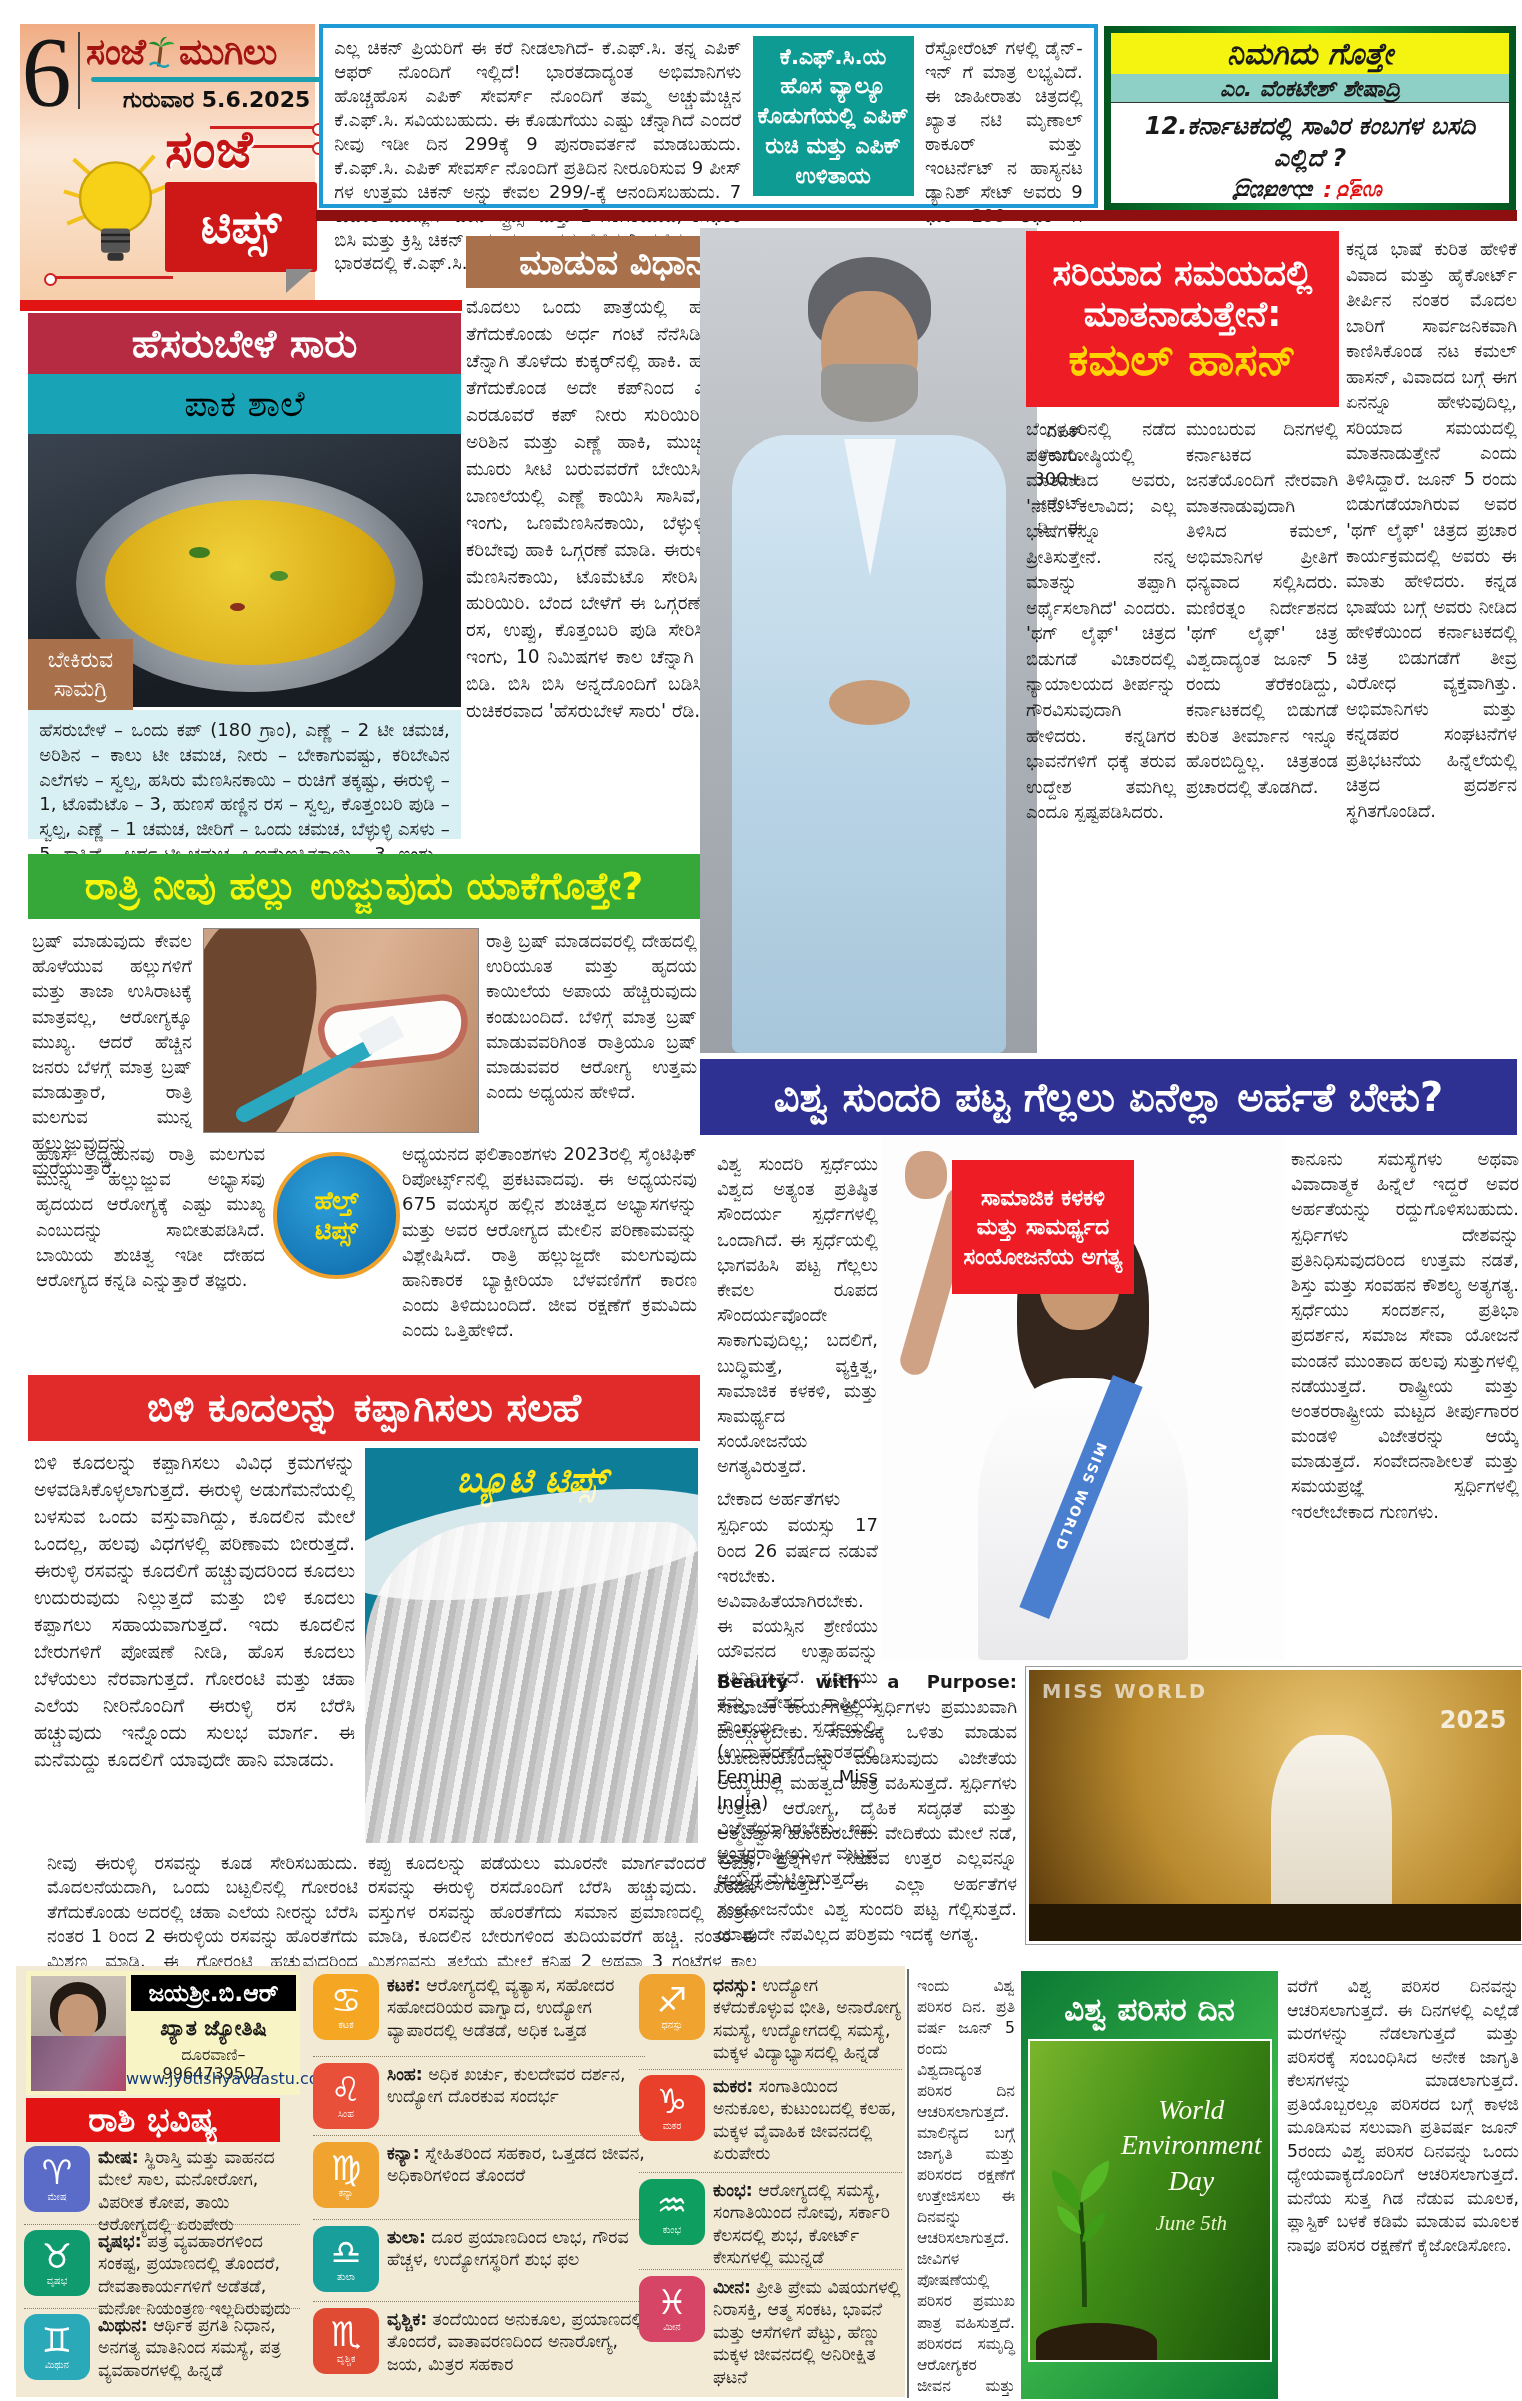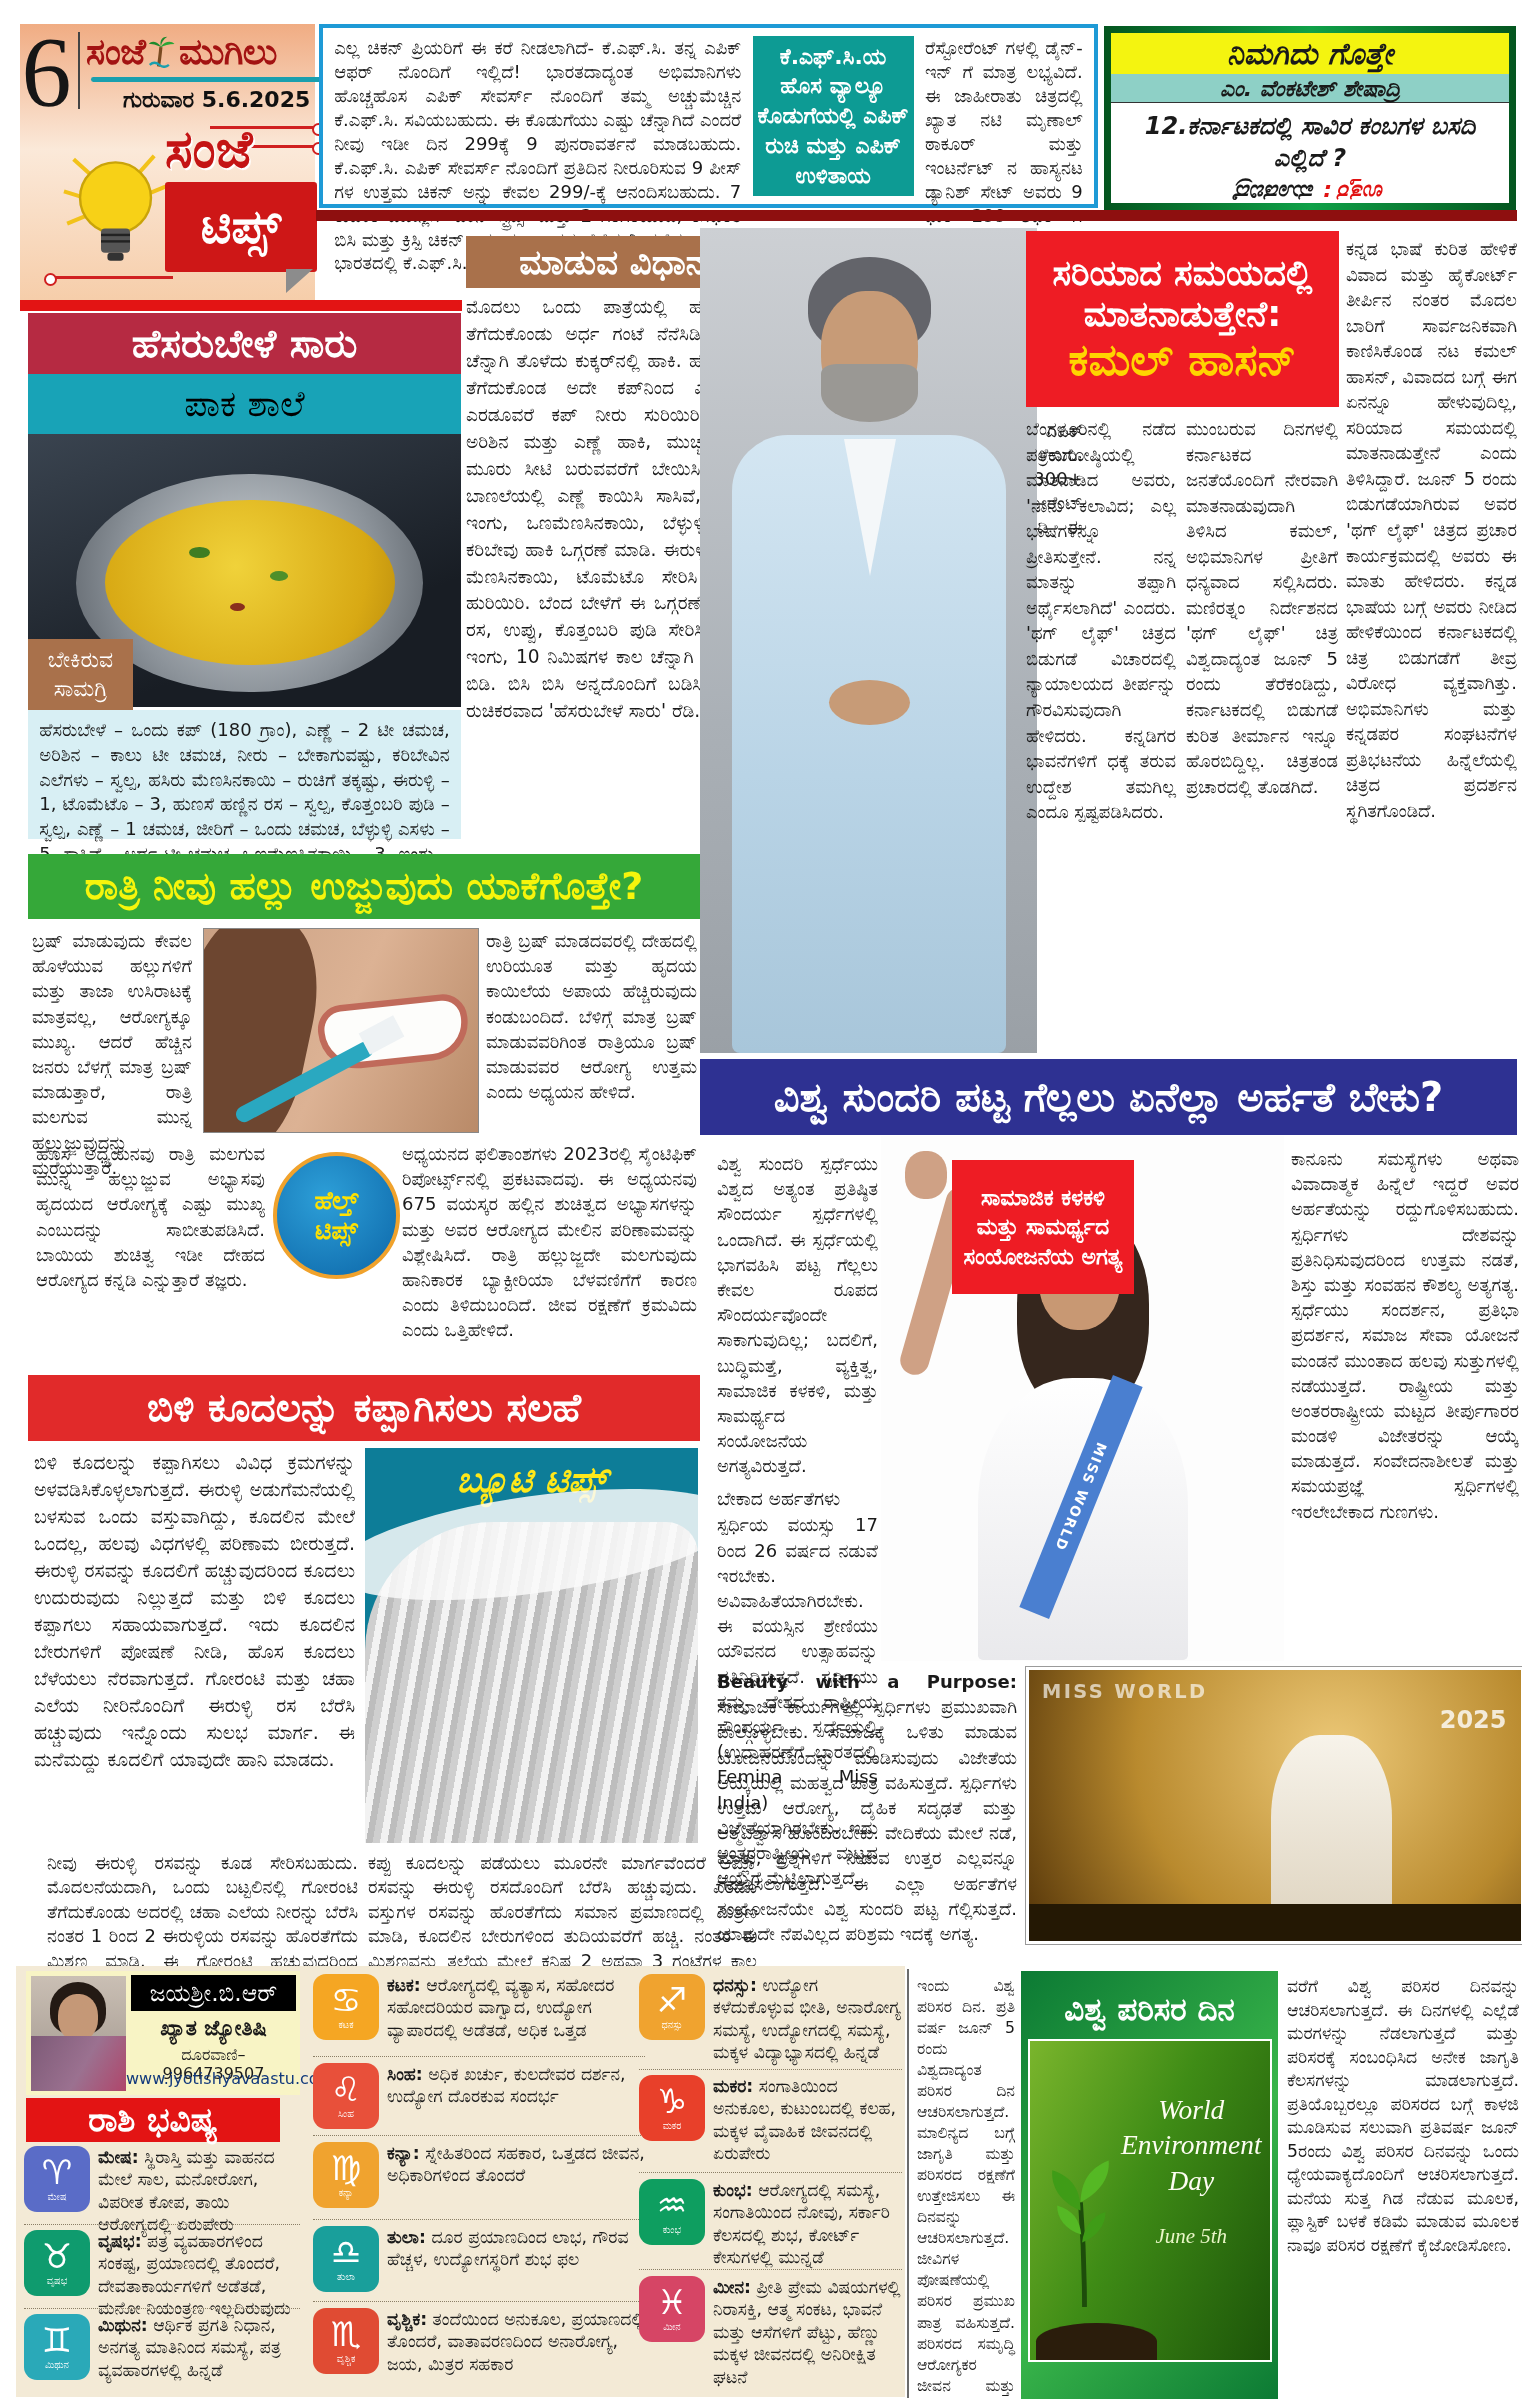--- a/index.html
+++ b/index.html
@@ -151,21 +151,21 @@
   
   .cream{left:16px;top:1966px;width:889px;height:431px;background:#f3ead6;}
   .astro{left:26px;top:1971px;width:274px;height:124px;background:#f8f4c5;}
   .astro-photo{position:absolute;left:4.8px;top:4.8px;width:95px;height:115px;overflow:hidden;
     background:linear-gradient(180deg,#cabfb4,#9e948b);}
   .ap-hair{position:absolute;left:19.4px;top:6.5px;width:56px;height:53px;background:#241a14;border-radius:50% 50% 40% 40%;}
   .ap-face{position:absolute;left:27.4px;top:18px;width:40px;height:47px;background:#c59877;border-radius:46%;}
   .ap-saree{position:absolute;left:0px;top:60px;width:95px;height:56px;
     background:linear-gradient(120deg,#7d5a77,#9b7190 55%,#b0456a);}
   .astro-name{position:absolute;left:105px;top:4px;width:165px;height:36px;background:#000;color:#fff;
-    font-size:23.4px;font-weight:normal;}
+    font-size:23.4px;font-weight:bold;}
   .astro-role{position:absolute;left:105px;top:45px;width:165px;font-size:21px;font-weight:bold;text-align:center;}
   .astro-phone{position:absolute;left:105px;top:74px;width:165px;font-size:16px;text-align:center;}
   .astro-site{position:absolute;left:100px;top:98px;width:173px;font-size:16px;text-align:center;color:#133a7c;}
   .rashi-band{left:26px;top:2098px;width:254px;height:44px;background:#e31414;color:#fff;
     font-size:33px;font-weight:bold;}
   .zicon{position:absolute;width:66px;height:66px;border-radius:13px;display:flex;flex-direction:column;
     align-items:center;justify-content:center;color:#fff;}
   .zsym{font-size:34px;line-height:1;}
   .zlabel{font-size:9.7px;margin-top:1.6px;}
   .ztext{position:absolute;font-size:17.3px;line-height:1.3;}
@@ -173,21 +173,21 @@
   .hdiv{left:907px;top:1969px;width:1.6px;height:429px;background:#6b6b6b;}
   
   .env-colA{left:917px;top:1975px;width:98px;height:423px;font-size:15.7px;line-height:1.34;}
   .env-box{left:1021px;top:1971px;width:257px;height:428px;box-sizing:border-box;
     background:linear-gradient(135deg,#0c7a34,#39b54a 55%,#0c7a34);padding:6.5px;}
   .env-title{color:#fff;font-size:31px;font-weight:bold;text-align:center;padding:13px 0 11.3px;white-space:nowrap;}
   .env-img{position:relative;width:100%;height:323px;overflow:hidden;
     background:linear-gradient(115deg,#7ab52c,#3f8c16 45%,#1c5409);border:2.4px solid #fff;box-sizing:border-box;}
   .env-script{position:absolute;right:8px;top:52px;text-align:center;color:#fdfdf2;
     font-family:"Liberation Serif","DejaVu Serif",serif;font-style:italic;font-size:27.4px;line-height:1.3;}
-  .env-june{margin-top:23px;font-size:21px;color:#eaf7c8;}
+  .env-june{margin-top:10px;font-size:21px;color:#eaf7c8;}
   .env-colB{left:1287px;top:1975px;width:232px;height:423px;font-size:17.3px;line-height:1.36;}
   .soil{position:absolute;left:6.5px;bottom:0;width:121px;height:37px;background:#2b1d0c;border-radius:50% 50% 0 0;}
 </style>
 </head>
 <body>
 
 <div>
 
   <div class="abs masthead">
     <div class="abs pagenum">6</div>

